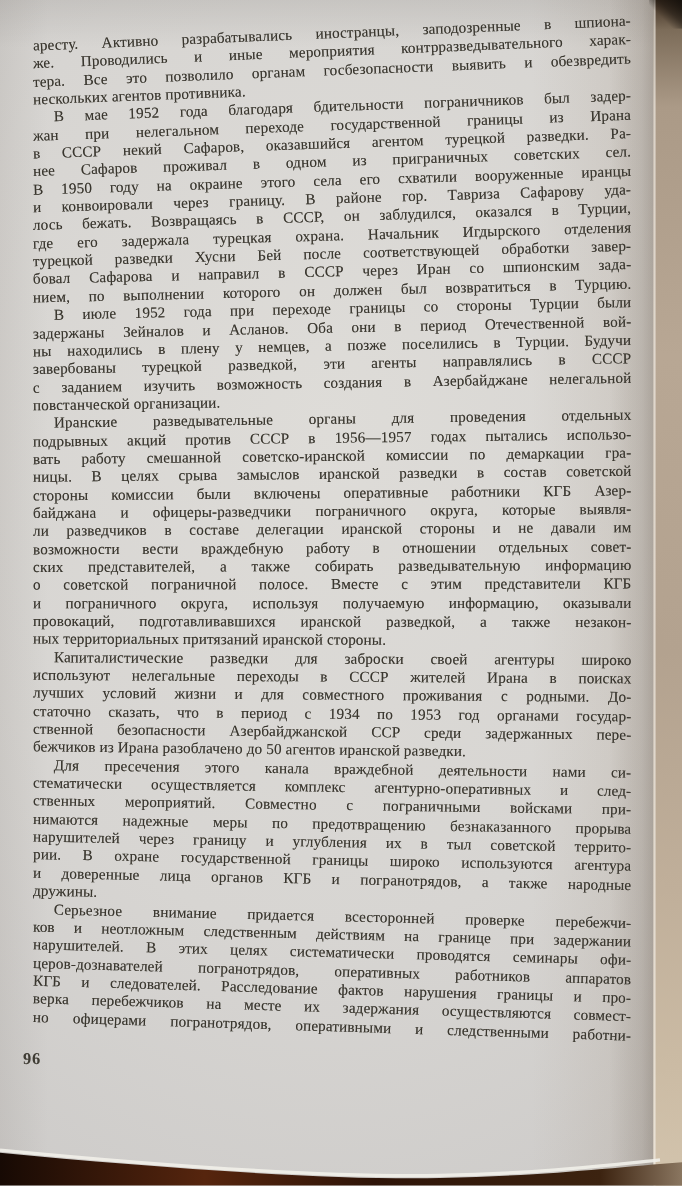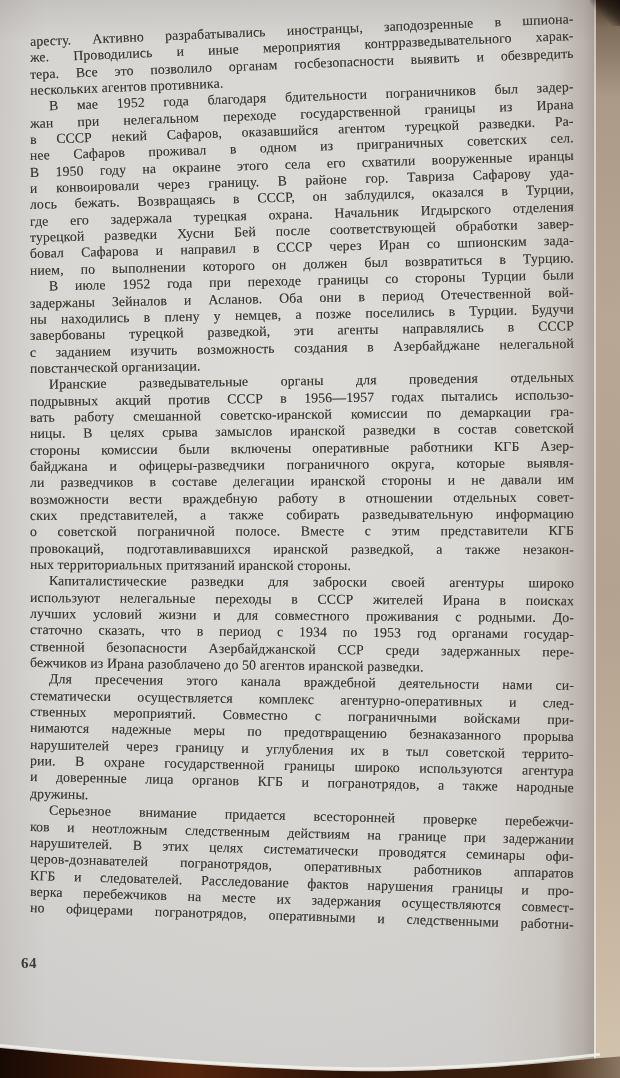--- a/index.html
+++ b/index.html
@@ -105,20 +105,21 @@
         <div class="line indent" style="transform: rotate(-0.8deg);">Иранские разведывательные органы для проведения отдельных</div>
         <div class="line" style="transform: rotate(-0.72deg);">подрывных акций против СССР в 1956—1957 годах пытались использо-</div>
         <div class="line" style="transform: rotate(-0.64deg);">вать работу смешанной советско-иранской комиссии по демаркации гра-</div>
         <div class="line" style="transform: rotate(-0.57deg);">ницы. В целях срыва замыслов иранской разведки в состав советской</div>
         <div class="line" style="transform: rotate(-0.49deg);">стороны комиссии были включены оперативные работники КГБ Азер-</div>
         <div class="line" style="transform: rotate(-0.41deg);">байджана и офицеры-разведчики пограничного округа, которые выявля-</div>
         <div class="line" style="transform: rotate(-0.34deg);">ли разведчиков в составе делегации иранской стороны и не давали им</div>
         <div class="line" style="transform: rotate(-0.26deg);">возможности вести враждебную работу в отношении отдельных совет-</div>
         <div class="line" style="transform: rotate(-0.19deg);">ских представителей, а также собирать разведывательную информацию</div>
         <div class="line" style="transform: rotate(-0.11deg);">о советской пограничной полосе. Вместе с этим представители КГБ</div>
+        <div class="line" style="transform: rotate(-0.03deg);">и пограничного округа, используя получаемую информацию, оказывали</div>
         <div class="line" style="transform: rotate(0.12deg);">провокаций, подготавливавшихся иранской разведкой, а также незакон-</div>
         <div class="line lastleft" style="transform: rotate(0.2deg);">ных территориальных притязаний иранской стороны.</div>
       </div>
       <div class="para">
         <div class="line indent" style="transform: rotate(0.27deg);">Капиталистические разведки для заброски своей агентуры широко</div>
         <div class="line" style="transform: rotate(0.35deg);">используют нелегальные переходы в СССР жителей Ирана в поисках</div>
         <div class="line" style="transform: rotate(0.43deg);">лучших условий жизни и для совместного проживания с родными. До-</div>
         <div class="line" style="transform: rotate(0.5deg);">статочно сказать, что в период с 1934 по 1953 год органами государ-</div>
         <div class="line" style="transform: rotate(0.58deg);">ственной безопасности Азербайджанской ССР среди задержанных пере-</div>
         <div class="line lastleft" style="transform: rotate(0.65deg);">бежчиков из Ирана разоблачено до 50 агентов иранской разведки.</div>
@@ -137,21 +138,21 @@
         <div class="line indent" style="transform: rotate(1.34deg);">Серьезное внимание придается всесторонней проверке перебежчи-</div>
         <div class="line" style="transform: rotate(1.42deg);">ков и неотложным следственным действиям на границе при задержании</div>
         <div class="line" style="transform: rotate(1.49deg);">нарушителей. В этих целях систематически проводятся семинары офи-</div>
         <div class="line" style="transform: rotate(1.57deg);">церов-дознавателей погранотрядов, оперативных работников аппаратов</div>
         <div class="line" style="transform: rotate(1.65deg);">КГБ и следователей. Расследование фактов нарушения границы и про-</div>
         <div class="line" style="transform: rotate(1.72deg);">верка перебежчиков на месте их задержания осуществляются совмест-</div>
         <div class="line" style="transform: rotate(1.8deg);">но офицерами погранотрядов, оперативными и следственными работни-</div>
       </div>
     </main>
 
-  <div class="pagenum">64</div>
+  <div class="pagenum">96</div>
 
   <svg class="bottom-svg" viewBox="0 0 620 46" preserveAspectRatio="none" aria-hidden="true">
     <defs>
       <linearGradient id="deskGrad" x1="0" y1="0" x2="1" y2="0">
         <stop offset="0" stop-color="#170a04"></stop>
         <stop offset="0.30" stop-color="#56250e"></stop>
         <stop offset="0.55" stop-color="#2e1408"></stop>
         <stop offset="0.88" stop-color="#3c2310"></stop>
         <stop offset="1" stop-color="#8a7660"></stop>
       </linearGradient>

